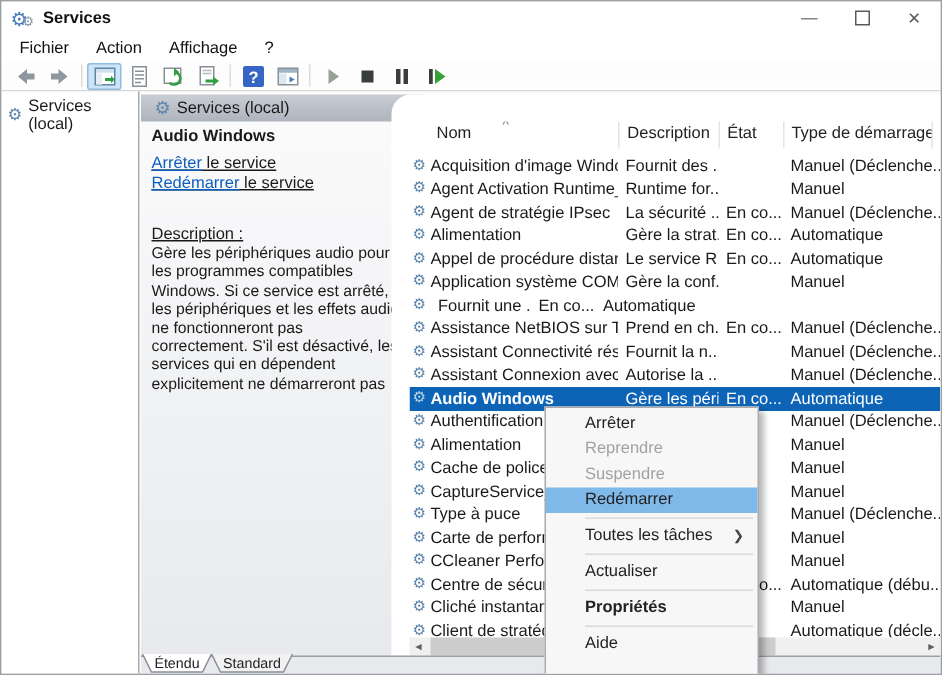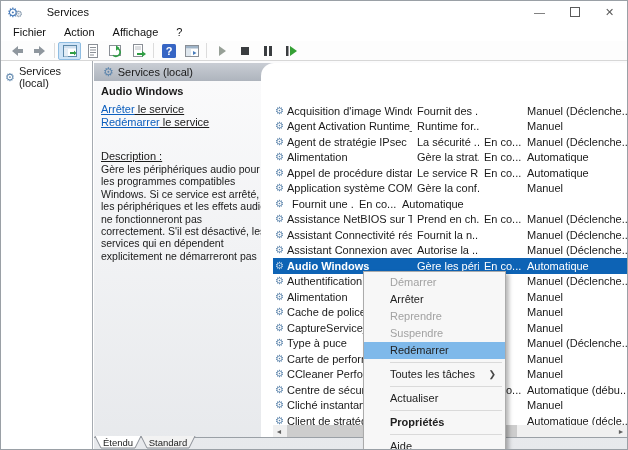--- a/index.html
+++ b/index.html
@@ -3,21 +3,21 @@
 <meta charset="utf-8">
 <style>
   html,body{margin:0;padding:0;background:#fff;}
   #window{position:relative;width:628px;height:450px;box-sizing:border-box;
     border:1px solid #9aa0a6;background:#fff;overflow:hidden;
     font-family:"Liberation Sans",sans-serif;font-size:11px;color:#1a1a1a;}
   
   .titlebar{position:absolute;top:0;left:0;right:0;height:22px;display:flex;align-items:center;background:#fff;}
   .app-icon{margin-left:6px;font-size:13px;color:#4a7dbb;line-height:1;}
   .app-icon .g2{font-size:9px;color:#8699ad;margin-left:-4px;}
-  .title{margin-left:24px;font-size:11px;color:#111;}
+  .title{margin-left:6px;font-size:11px;color:#111;font-weight:bold;}
   .win-controls{position:absolute;right:0;top:0;height:22px;display:flex;}
   .win-btn{width:35px;height:22px;display:flex;align-items:center;justify-content:center;color:#5a5a5a;}
   .max-glyph{display:inline-block;width:8px;height:8px;border:1px solid #5a5a5a;}
   
   .menubar{position:absolute;top:22px;left:0;right:0;height:18px;display:flex;align-items:center;padding-left:3px;background:#fff;}
   .menu-item{padding:0 9px;color:#111;}
   
   .toolbar{position:absolute;top:40px;left:0;right:0;height:20px;display:flex;align-items:center;
     padding-left:4px;background:#fdfdfd;border-bottom:1px solid #d7d7d7;box-sizing:border-box;}
   .tb{width:23px;height:18px;display:flex;align-items:center;justify-content:center;box-sizing:border-box;}
@@ -205,20 +205,27 @@
     <div class="action-line" style="top:42px;">
       <span class="link">Arrêter</span><span> le service</span>
     </div>
     <div class="action-line" style="top:54.5px;">
       <span class="link">Redémarrer</span><span> le service</span>
     </div>
     <div class="desc-label">Description :</div>
     <div class="desc-text">Gère les périphériques audio pour les programmes compatibles Windows. Si ce service est arrêté, les périphériques et les effets audio ne fonctionneront pas correctement. S'il est désactivé, les services qui en dépendent explicitement ne démarreront pas</div>
 
     <div class="pane">
+      <div class="lheader">
+        <span class="hc name"><span>Nom</span><span class="caret">^</span></span>
+        <span class="hc desc">Description</span>
+        <span class="hc state">État</span>
+        <span class="hc type">Type de démarrage</span>
+        <span class="hc fill"></span>
+      </div>
       <div class="rows">
           <div class="row" style="top: 0px;">
     <span class="gear">⚙</span>
     <span class="cell c-name">Acquisition d'image Windo...</span>
     <span class="cell c-desc">Fournit des ...</span>
     <span class="cell c-state"></span>
     <span class="cell c-type">Manuel (Déclenche...</span>
   </div>
           <div class="row" style="top: 15.5px;">
     <span class="gear">⚙</span>
@@ -377,23 +384,20 @@
 
     <svg class="tabs-svg" width="130" height="13">
       <path d="M1,0 L7,12 L41,12 L47,0" fill="#ffffff" stroke="#8a8f96"></path>
       <path d="M47,0 L53,12 L95,12 L101,0" fill="#f2f2f2" stroke="#8a8f96"></path>
       <text x="24" y="9.5" text-anchor="middle" font-size="9.5" fill="#222" font-family="Liberation Sans, sans-serif">Étendu</text>
       <text x="74" y="9.5" text-anchor="middle" font-size="9.5" fill="#222" font-family="Liberation Sans, sans-serif">Standard</text>
     </svg>
   </div>
 
   <div class="ctx">
-      <div class="mi disabled">
-    <span>Démarrer</span>
-  </div>
       <div class="mi">
     <span>Arrêter</span>
   </div>
       <div class="mi disabled">
     <span>Reprendre</span>
   </div>
       <div class="mi disabled">
     <span>Suspendre</span>
   </div>
       <div class="mi hl">

